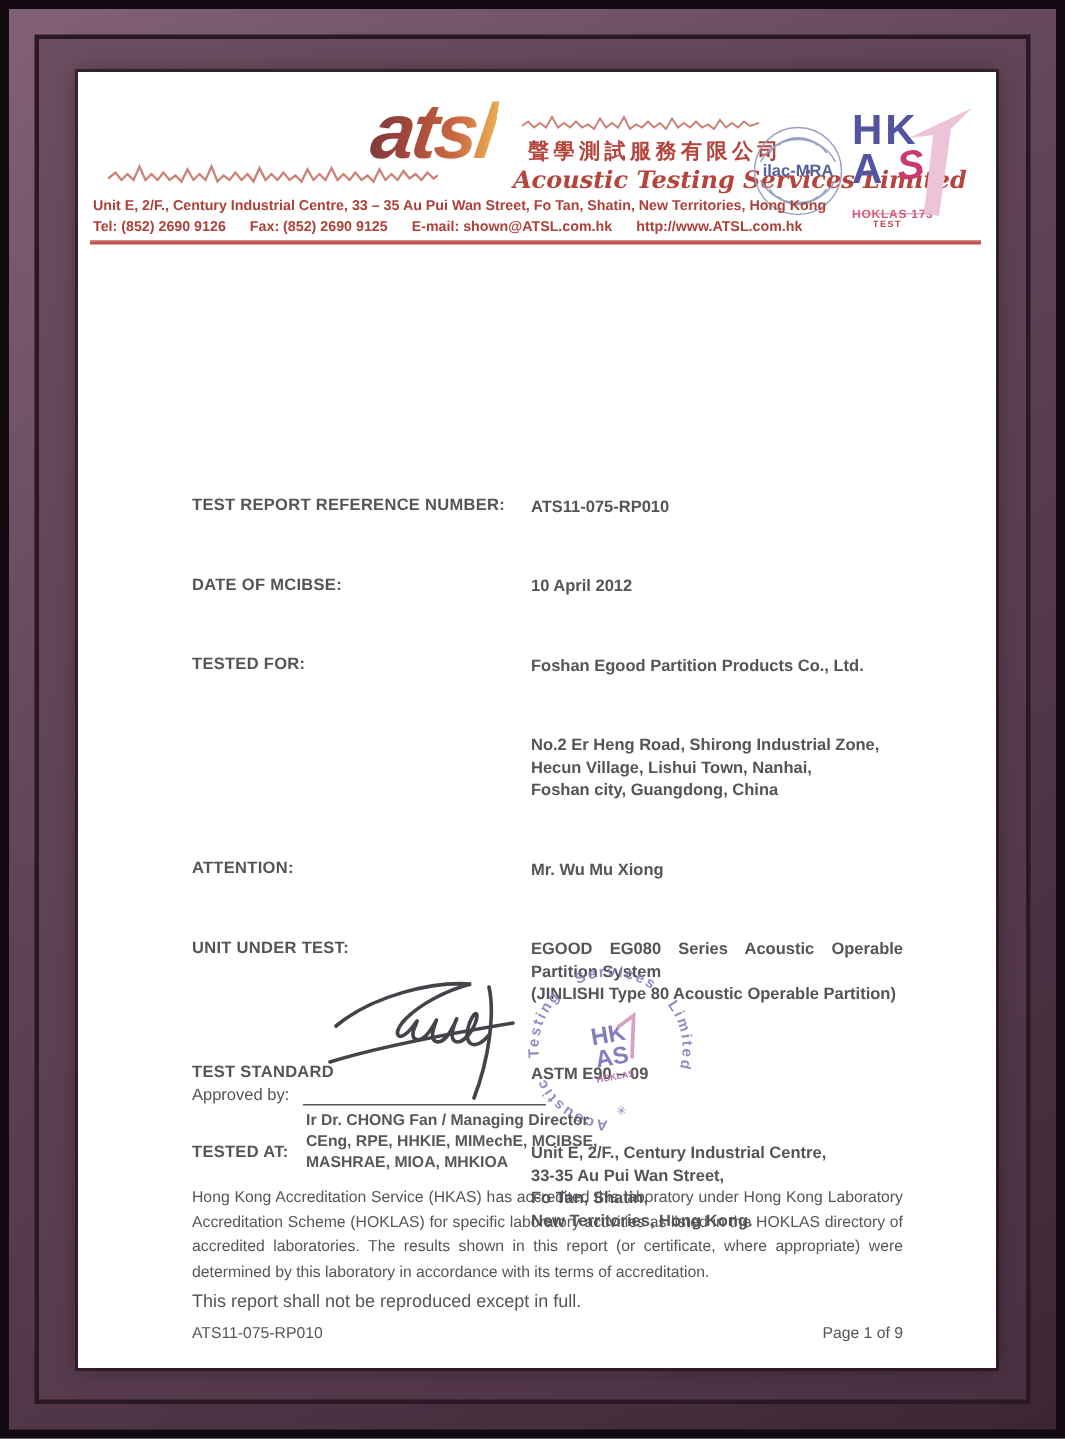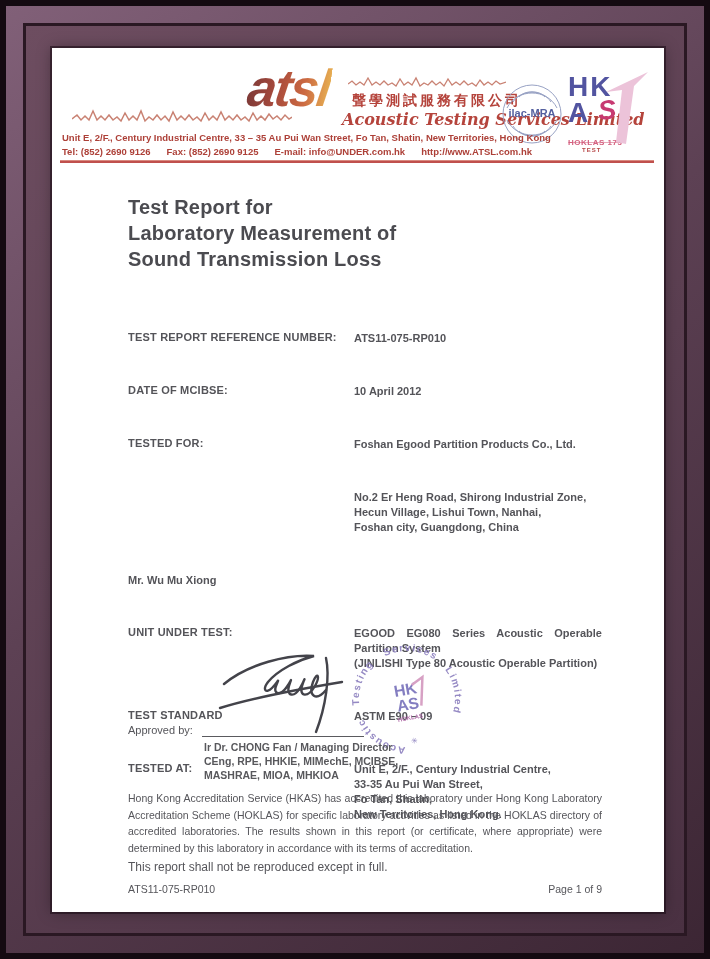--- a/index.html
+++ b/index.html
@@ -109,31 +109,26 @@
           <div class="hkas-s">S</div>
         </div>
         <div class="hoklas">HOKLAS 173</div>
         <div class="hoklas-test">TEST</div>
       </div>
 
       <div class="hdr-address">Unit E, 2/F., Century Industrial Centre, 33 – 35 Au Pui Wan Street, Fo Tan, Shatin, New Territories, Hong Kong</div>
       <div class="hdr-contacts">
         <span>Tel: (852) 2690 9126</span>
         <span>Fax: (852) 2690 9125</span>
-        <span>E-mail: info@UNDER.com.hk</span>
+        <span>E-mail: shown@ATSL.com.hk</span>
         <span>http://www.ATSL.com.hk</span>
       </div>
       <div class="hdr-rule"></div>
     </div>
 
-    <div class="title">
-      <div>Test Report for</div>
-      <div>Laboratory Measurement of</div>
-      <div>Sound Transmission Loss</div>
-    </div>
 
     <div class="fields">
       <div class="frow">
         <div class="lbl">TEST REPORT REFERENCE NUMBER:</div>
         <div class="val">ATS11-075-RP010</div>
       </div>
       <div class="frow">
         <div class="lbl">DATE OF MCIBSE:</div>
         <div class="val">10 April 2012</div>
       </div>
@@ -141,20 +136,21 @@
         <div class="lbl">TESTED FOR:</div>
         <div class="val">Foshan Egood Partition Products Co., Ltd.</div>
       </div>
       <div class="frow mb5">
         <div class="lbl"></div>
         <div class="val">No.2 Er Heng Road, Shirong Industrial Zone,
 Hecun Village, Lishui Town, Nanhai,
 Foshan city, Guangdong, China</div>
       </div>
       <div class="frow">
+        <div class="lbl">ATTENTION:</div>
         <div class="val">Mr. Wu Mu Xiong</div>
       </div>
       <div class="frow gap-after">
         <div class="lbl">UNIT UNDER TEST:</div>
         <div class="val">EGOOD EG080 Series Acoustic Operable Partition System
 (JINLISHI Type 80 Acoustic Operable Partition)</div>
       </div>
       <div class="frow">
         <div class="lbl">TEST STANDARD</div>
         <div class="val">ASTM E90 – 09</div>

